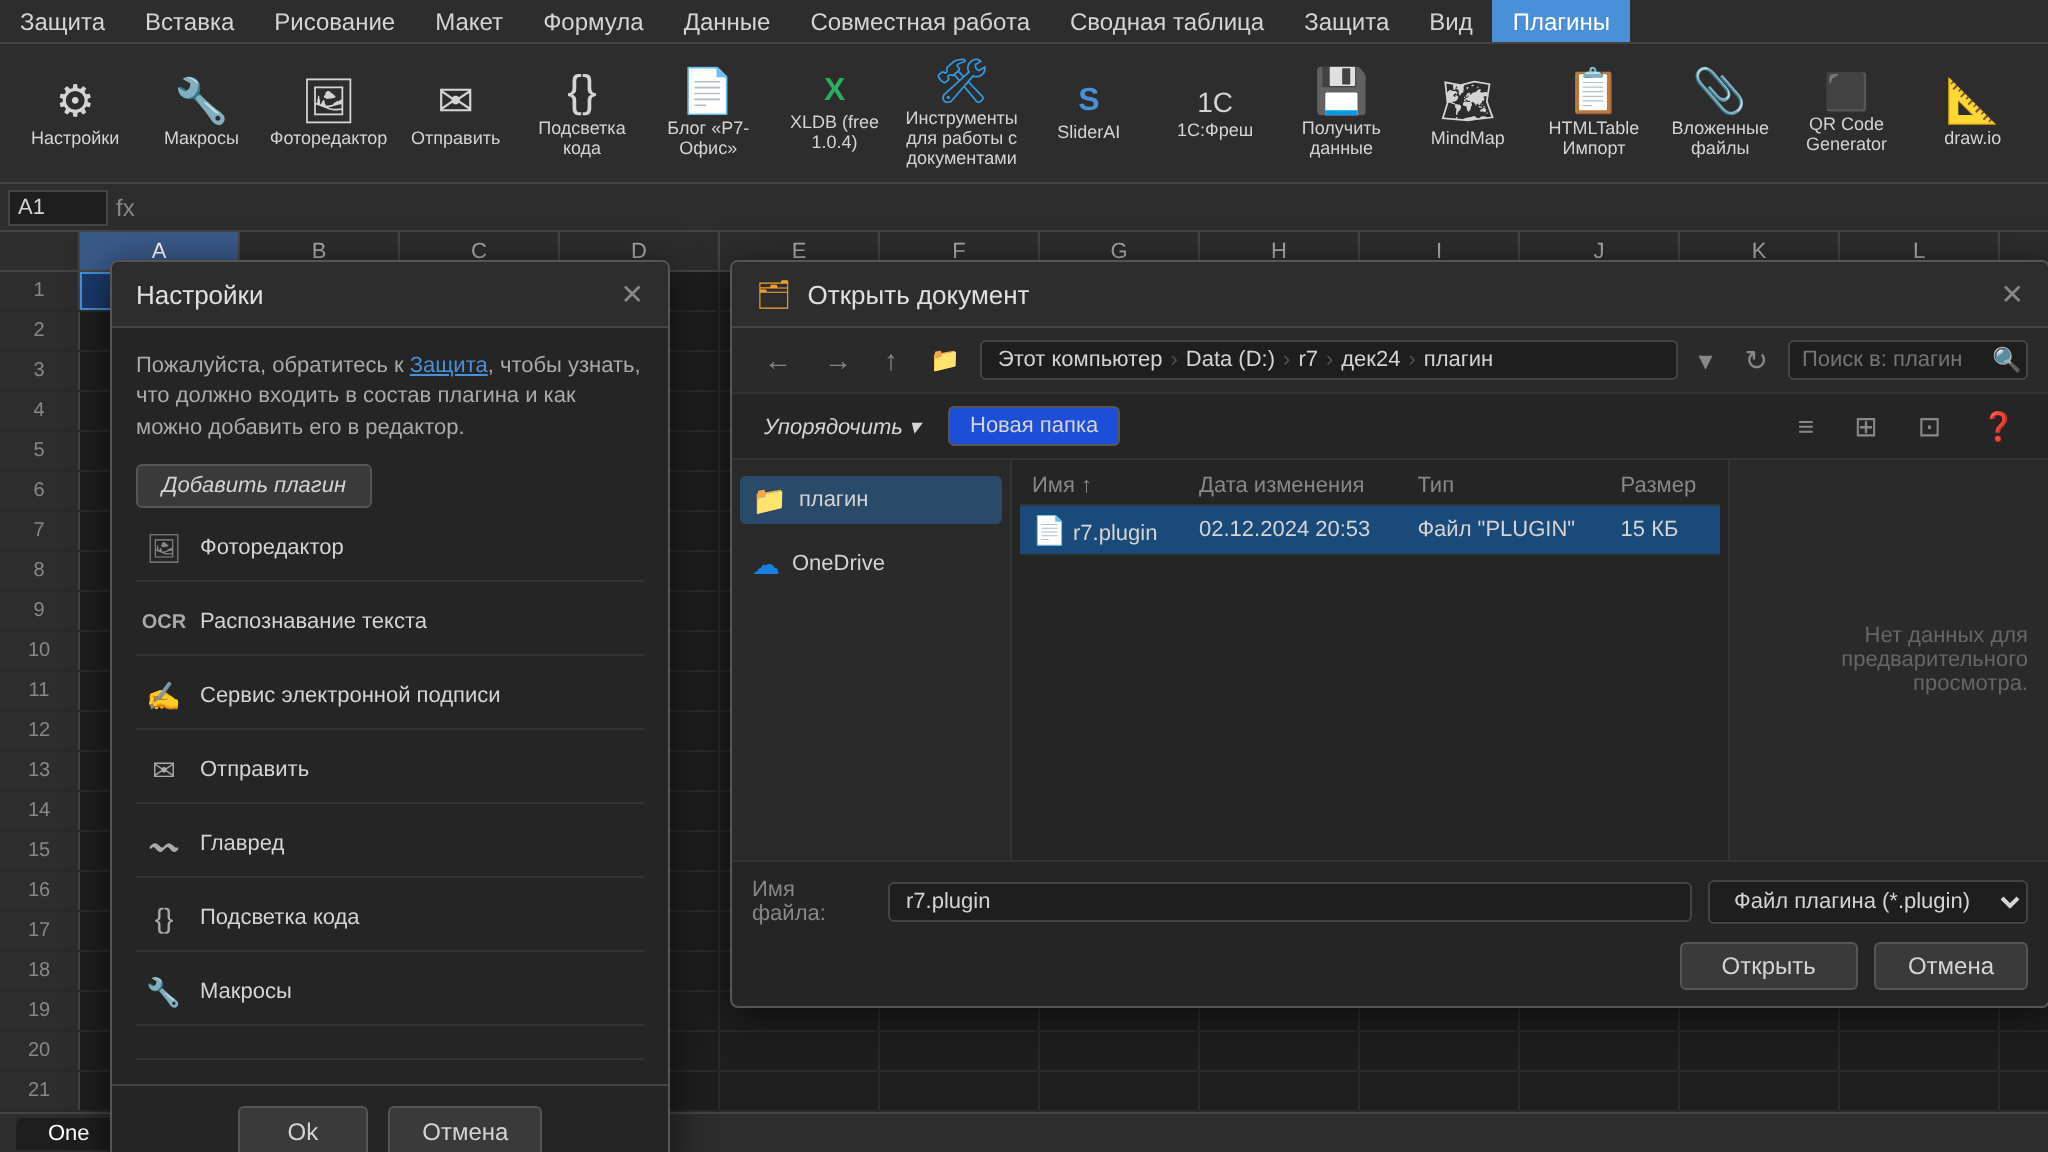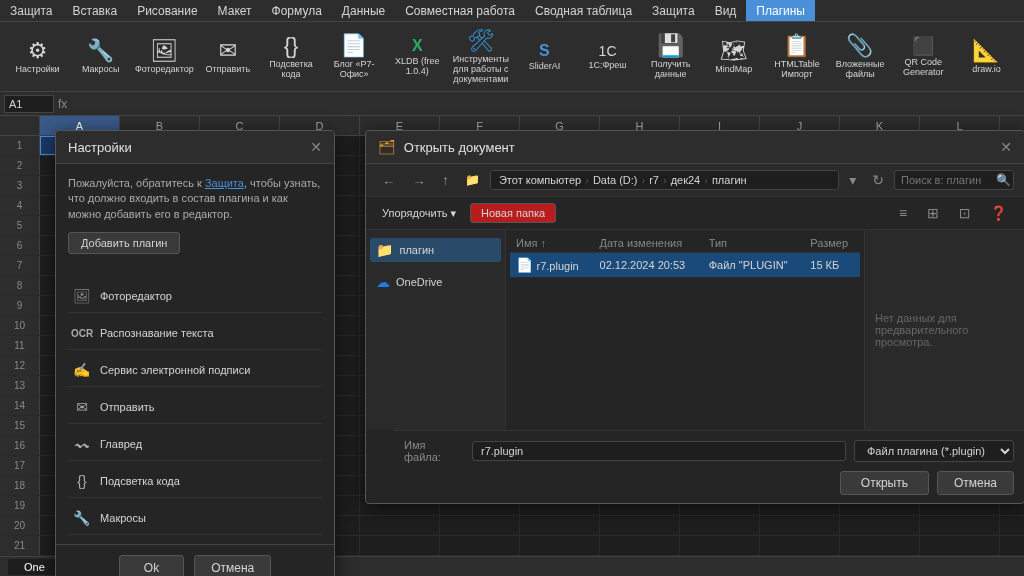--- a/index.html
+++ b/index.html
@@ -226,21 +226,22 @@
     }
     .dialog-desc a { color: #4a90d9; text-decoration: underline; cursor: pointer; }
     .add-plugin-btn {
       background: #3a3a3a;
       border: 1px solid #555;
       color: #d4d4d4;
       padding: 4px 12px;
       font-size: 11px;
       cursor: pointer;
       border-radius: 3px;
-      margin-bottom: 26px;
+      margin-bottom: 4px;
+      font-style: italic;
     }
     .section-label {
       font-size: 11px;
       color: #888;
       margin-bottom: 8px;
       font-weight: 500;
     }
     .plugin-list {
       display: flex;
       flex-direction: column;
@@ -384,23 +385,24 @@
     .fo-toolbar-btn {
       background: none;
       border: none;
       color: #d4d4d4;
       font-size: 11px;
       cursor: pointer;
       padding: 2px 6px;
       display: flex;
       align-items: center;
       gap: 3px;
+      font-style: italic;
     }
     .new-folder-btn {
-      background: #b91c1c;
+      background: #1d4ed8;
       border: 1px solid #555;
       color: #d4d4d4;
       font-size: 11px;
       cursor: pointer;
       padding: 3px 10px;
       border-radius: 3px;
     }
     .fileopen-content {
       display: flex;
       height: 200px;
@@ -452,29 +454,28 @@
       background: #2a2a2a;
       border-left: 1px solid #333;
       display: flex;
       align-items: center;
       justify-content: center;
       padding: 10px;
     }
     .fo-preview-text {
       font-size: 11px;
       color: #666;
-      text-align: left;
+      text-align: right;
     }
     .fileopen-bottom {
       padding: 8px 10px;
       border-top: 1px solid #333;
       display: flex;
       flex-direction: column;
       gap: 8px;
-      margin-left: 28px;
     }
     .filename-row {
       display: flex;
       align-items: center;
       gap: 8px;
     }
     .filename-label { font-size: 11px; color: #888; width: 60px; }
     .filename-input {
       flex: 1;
       background: #1e1e1e;

